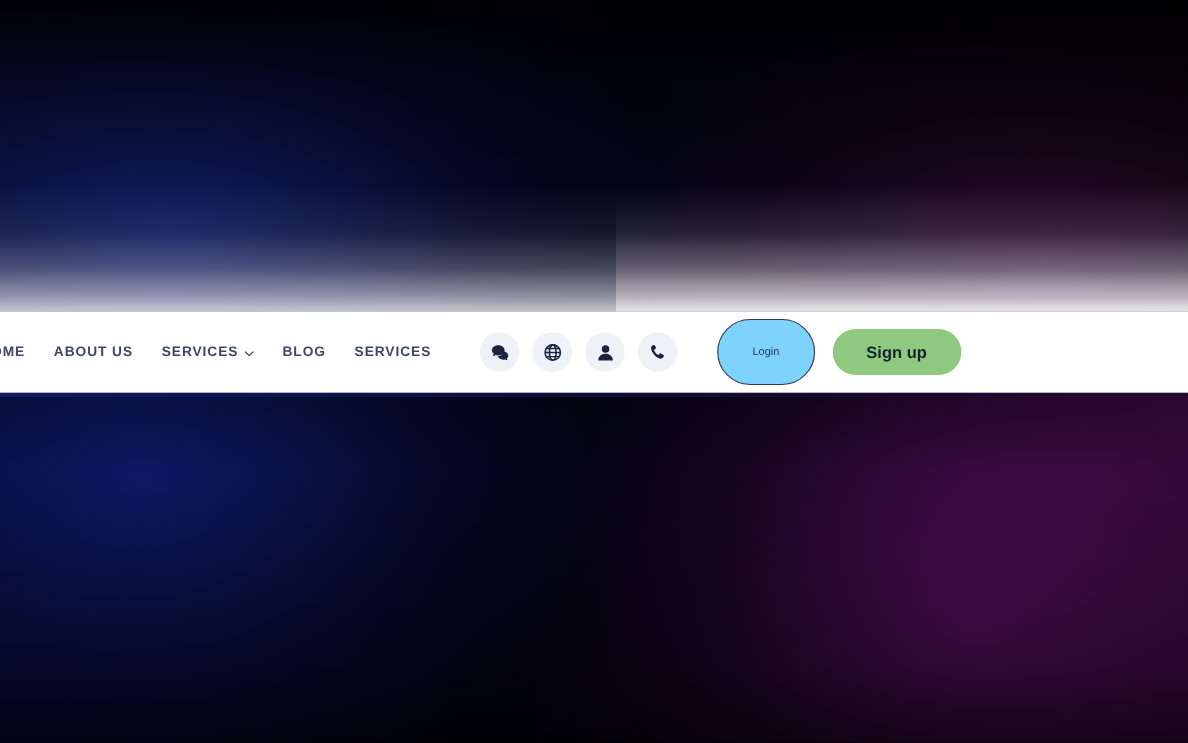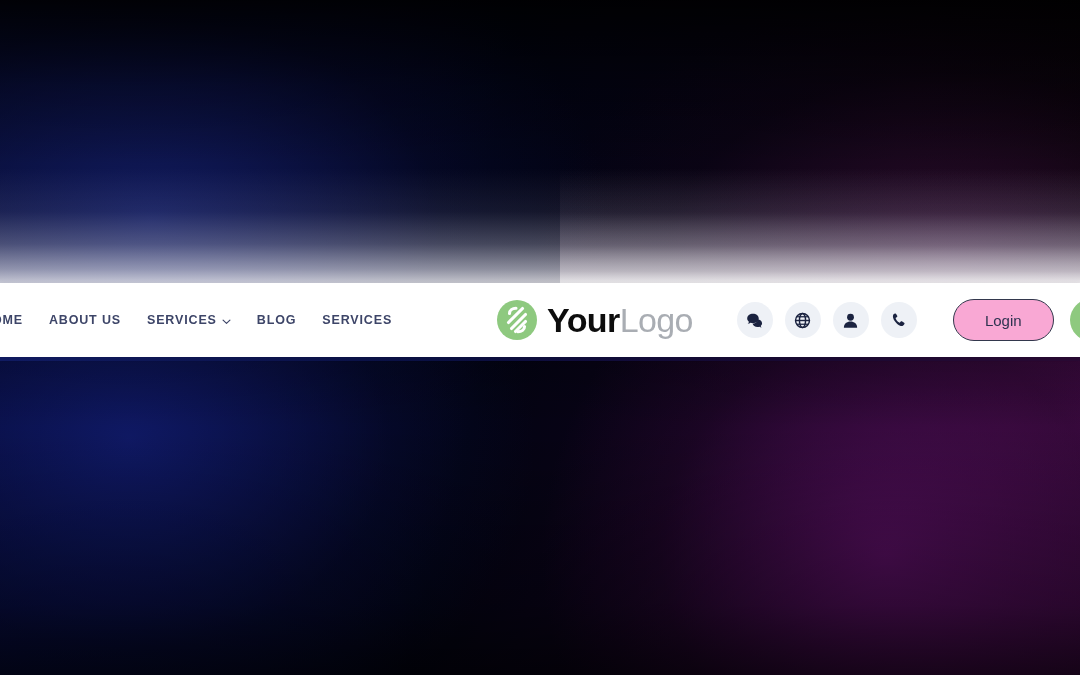--- a/index.html
+++ b/index.html
@@ -194,27 +194,27 @@
 
   
   .auth-group {
     display: flex;
     align-items: center;
     gap: 16px;
     margin-left: 36px;
     flex: 0 0 auto;
   }
   .btn-login {
-    height: 42px;
+    height: 60px;
     padding: 0 31px;
     border-radius: 999px;
     border: 1.4px solid #33384d;
-    background: #f9a8d4;
+    background: #7dd3fc;
     color: #2e3350;
-    font-size: 15px;
+    font-size: 10px;
     font-weight: 400;
     font-family: "Liberation Sans", sans-serif;
     cursor: pointer;
     white-space: nowrap;
     display: flex;
     align-items: center;
     justify-content: center;
   }
   .btn-signup {
     height: 42px;
@@ -267,37 +267,20 @@
       <a class="nav-item">
         <span>BLOG</span>
       </a>
 
       <a class="nav-item">
         <span>SERVICES</span>
       </a>
 
     </nav>
 
-    <div class="logo">
-      <span class="logo-mark">
-        <svg viewBox="0 0 42 42" width="42" height="42" aria-hidden="true">
-          <circle cx="21" cy="21" r="20" fill="#8ec97f"></circle>
-          <g stroke="#ffffff" stroke-width="3.1" stroke-linecap="round" fill="none">
-            <path d="M26.5 9.5 L12.5 23.5"></path>
-            <path d="M29.5 15.5 L15.5 29.5"></path>
-            <path d="M29.5 22.5 L19.5 32.5"></path>
-          </g>
-          <path d="M13.5 14.5 C13.5 11.2 16.4 9.2 20.0 9.2" stroke="#ffffff" stroke-width="3.1" fill="none" stroke-linecap="round"></path>
-          <path d="M28.5 27.5 C28.5 30.8 25.6 32.8 22.0 32.8" stroke="#ffffff" stroke-width="3.1" fill="none" stroke-linecap="round"></path>
-        </svg>
-      </span>
-      <span class="logo-text">
-        <span class="logo-your">Your</span><span class="logo-logo">Logo</span>
-      </span>
-    </div>
 
     <div class="icon-group">
 
       <button class="icon-btn">
         <span>
           <svg viewBox="0 0 20 20" width="17" height="17" aria-hidden="true">
             <path d="M8.2 2.2 C4.4 2.2 1.4 4.6 1.4 7.6 C1.4 9.1 2.2 10.5 3.4 11.4 C3.3 12.3 2.8 13.2 2.0 13.9 C3.3 13.9 4.5 13.4 5.3 12.7 C6.2 13.0 7.2 13.1 8.2 13.1 C12.0 13.1 15.0 10.7 15.0 7.6 C15.0 4.6 12.0 2.2 8.2 2.2 Z" fill="#1b2340"></path>
             <path d="M13.6 8.6 C16.6 8.9 18.9 10.9 18.9 13.3 C18.9 14.5 18.3 15.6 17.3 16.4 C17.4 17.1 17.8 17.8 18.4 18.3 C17.4 18.3 16.4 17.9 15.8 17.4 C15.1 17.6 14.3 17.7 13.5 17.7 C10.6 17.7 8.2 16.0 7.8 13.8 C11.2 13.6 13.9 11.4 13.6 8.6 Z" fill="#1b2340"></path>
           </svg>
         </span>

